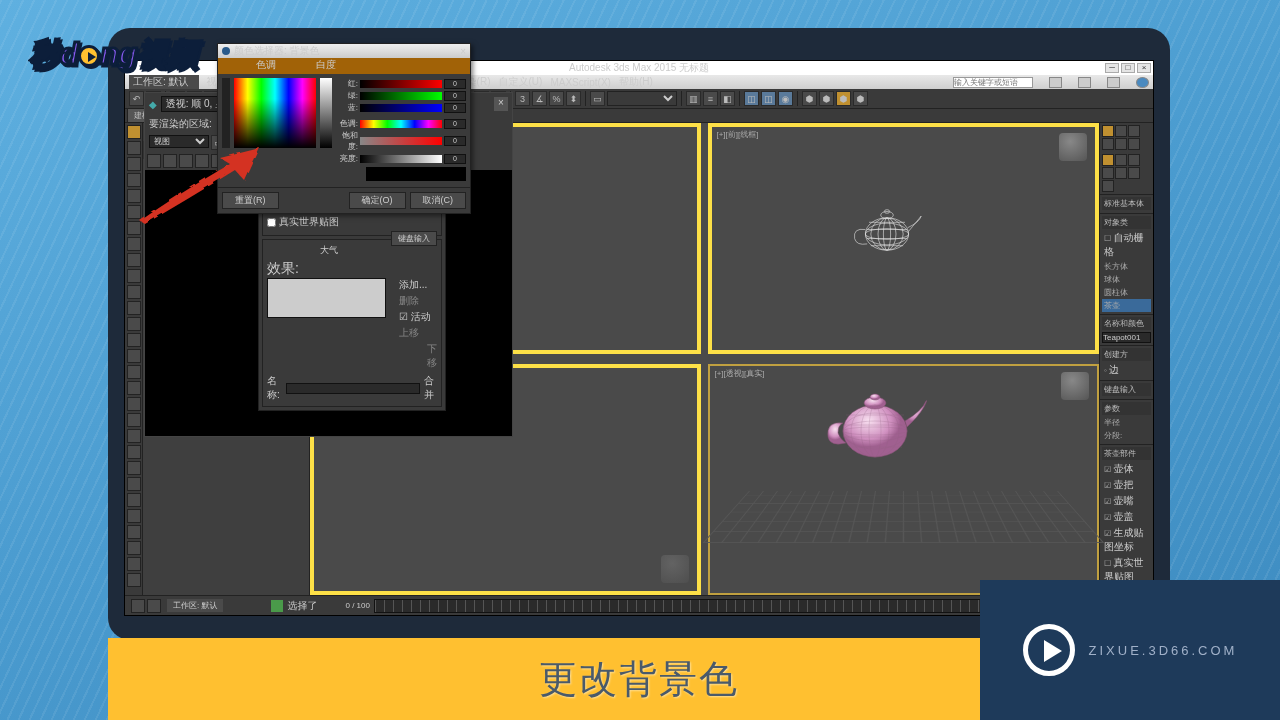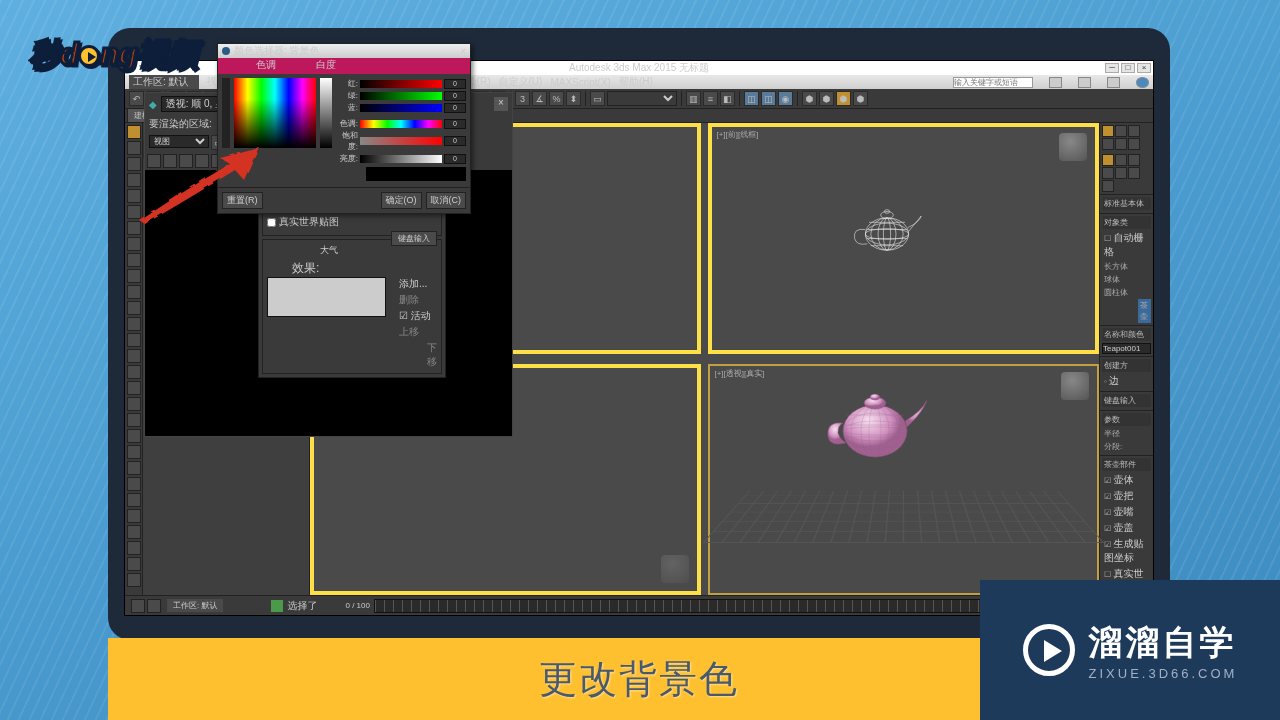--- a/index.html
+++ b/index.html
@@ -39,21 +39,21 @@
 .vp.br{right:0;bottom:0;width:49.5%;height:49%;border:2px solid #c0a040;}
 .cube{position:absolute;right:8px;top:6px;width:28px;height:28px;background:radial-gradient(circle at 40% 30%,#888,#555);border-radius:4px;}
 .grid{position:absolute;left:10%;right:10%;top:55%;bottom:10%;background:repeating-linear-gradient(0deg,#555 0 1px,transparent 1px 14px),repeating-linear-gradient(90deg,#555 0 1px,transparent 1px 14px);transform:perspective(300px) rotateX(60deg);transform-origin:center top;}
 .rpanel{width:54px;background:#3a3a3a;border-left:1px solid #222;display:flex;flex-direction:column;}
 .rpanel .iconrow{display:flex;flex-wrap:wrap;gap:1px;padding:2px;}
 .rpanel .iconrow .ic{width:12px;height:12px;background:#4a4a4a;border:1px solid #222;}
 .rpanel .ic.on{background:#c09030;}
 .rpanel .sec{padding:2px;border-top:1px solid #222;}
 .rpanel .sec .t{font-size:8px;color:#bbb;background:#333;padding:1px 2px;margin-bottom:1px;}
 .rpanel .sec .item{font-size:8px;padding:1px 2px;color:#aaa;}
-.rpanel .sec .item.sel{background:#3a6a9a;margin-left:36px;}
+.rpanel .sec .item.sel{background:#3a6a9a;}
 .rpanel input{width:100%;height:11px;background:#2a2a2a;border:1px solid #111;font-size:8px;color:#ccc;}
 .status{position:absolute;left:0;right:0;bottom:0;height:20px;background:#3a3a3a;border-top:1px solid #222;display:flex;align-items:center;padding:0 4px;gap:4px;}
 .status .ws{background:#4a4a4a;padding:1px 6px;font-size:8px;}
 .timeline{flex:1;height:14px;background:#2a2a2a;border:1px solid #111;position:relative;}
 .timeline .ticks{position:absolute;inset:0;background:repeating-linear-gradient(90deg,#555 0 1px,transparent 1px 9px);}
 
 .cpdialog{position:absolute;left:217px;top:43px;width:254px;background:#3a3a3a;border:1px solid #222;z-index:50;box-shadow:2px 2px 5px rgba(0,0,0,0.5);}
 .cpdialog .tb{height:14px;background:linear-gradient(#eee,#ccc);display:flex;align-items:center;padding:0 4px;font-size:9px;color:#222;}
 .cpdialog .tb .x{margin-left:auto;cursor:pointer;}
 .cpdialog .tb .dot{width:8px;height:8px;border-radius:50%;background:#2a5a8a;margin-right:4px;}
@@ -61,21 +61,21 @@
 .cpfield{width:82px;height:70px;background:linear-gradient(to right,red,yellow,lime,cyan,blue,magenta,red);position:relative;}
 .cpfield::after{content:"";position:absolute;inset:0;background:linear-gradient(to bottom,rgba(0,0,0,0) 0%,rgba(0,0,0,0) 30%,#000 100%);}
 .valstrip{width:12px;height:70px;background:linear-gradient(to bottom,#fff,#000);}
 .sliders{flex:1;display:flex;flex-direction:column;gap:1px;}
 .srow{display:flex;align-items:center;gap:2px;}
 .srow .lb{width:22px;font-size:8px;text-align:right;}
 .srow .bar{flex:1;height:8px;}
 .srow .num{width:22px;height:10px;background:#2a2a2a;border:1px solid #111;font-size:7px;text-align:center;}
 .swatch{width:100px;height:14px;background:#000;margin:2px 0 2px auto;}
 .cpfoot{display:flex;justify-content:space-between;padding:4px;border-top:1px solid #222;}
-.cpfoot .btn{padding:1px 4px;background:#4a4a4a;border:1px solid #222;font-size:9px;}
+.cpfoot .btn{padding:1px 12px;background:#4a4a4a;border:1px solid #222;font-size:9px;}
 
 .envdialog{position:absolute;left:258px;top:99px;width:188px;background:#3a3a3a;border:1px solid #222;z-index:40;}
 .envdialog .tbar{display:flex;gap:2px;padding:2px;background:#333;}
 .envdialog .tbar .ic{width:12px;height:12px;background:#4a4a4a;border:1px solid #222;}
 .envdialog .sect{border:1px solid #222;margin:3px;padding:4px;}
 .envdialog .shdr{text-align:center;font-size:9px;margin-bottom:3px;}
 .envdialog select{width:100%;height:13px;background:#2a2a2a;border:1px solid #111;font-size:8px;color:#ccc;}
 .envdialog .cb{font-size:8px;display:flex;align-items:center;gap:3px;margin:2px 0;}
 .envdialog .cb input{width:9px;height:9px;}
 .envdialog .btn{padding:1px 6px;background:#4a4a4a;border:1px solid #222;font-size:8px;float:right;}
@@ -88,32 +88,32 @@
 .renderwin .hdr .fld{background:#2a2a2a;border:1px solid #111;padding:0 4px;}
 .renderwin .hdr .x{margin-left:auto;width:14px;height:14px;background:#555;text-align:center;}
 .renderwin .tb2{height:18px;background:#3a3a3a;display:flex;gap:2px;padding:2px;}
 .renderwin .tb2 .ic{width:14px;height:14px;background:#4a4a4a;border:1px solid #222;}
 
 .teapot-wire{position:absolute;width:90px;height:55px;}
 .teapot-wire svg{width:100%;height:100%;}
 .teapot-solid{position:absolute;width:130px;height:90px;}
 
 .red-arrow{position:absolute;left:134px;top:145px;width:130px;height:80px;z-index:60;pointer-events:none;}
-.logo-topleft{position:absolute;left:30px;top:34px;z-index:100;font-size:30px;font-weight:bold;color:#c2410c;-webkit-text-stroke:3px #0c1e3a;font-style:italic;filter:drop-shadow(2px 2px 0 #0c1e3a);}
+.logo-topleft{position:absolute;left:30px;top:34px;z-index:100;font-size:30px;font-weight:bold;color:#8b5cf6;-webkit-text-stroke:3px #0c1e3a;font-style:italic;filter:drop-shadow(2px 2px 0 #0c1e3a);}
 .logo-topleft .play{display:inline-block;width:22px;height:22px;background:#ffc030;border-radius:50%;border:3px solid #0c1e3a;position:relative;vertical-align:middle;}
 .logo-topleft .play::after{content:"";position:absolute;left:7px;top:4px;border-left:8px solid #0c1e3a;border-top:5px solid transparent;border-bottom:5px solid transparent;}
 .subtitle-bar{position:absolute;left:108px;bottom:0;width:1062px;height:82px;background:#ffc030;display:flex;align-items:center;justify-content:center;}
 .subtitle-bar .txt{font-size:38px;color:#4a5a6a;letter-spacing:2px;text-shadow:1px 1px 2px rgba(255,255,255,0.5);}
 .brand-box{position:absolute;right:0;bottom:0;width:300px;height:140px;background:#1e3a5a;display:flex;align-items:center;justify-content:center;gap:14px;z-index:200;}
 .brand-box .ring{width:52px;height:52px;border:5px solid #fff;border-radius:50%;position:relative;}
 .brand-box .ring::after{content:"";position:absolute;left:16px;top:11px;border-left:18px solid #fff;border-top:11px solid transparent;border-bottom:11px solid transparent;}
 .brand-box .txtcol{display:flex;flex-direction:column;}
 .brand-box .cn{font-size:34px;color:#fff;font-weight:bold;letter-spacing:3px;}
 .brand-box .en{font-size:13px;color:#a0b0c8;letter-spacing:3px;}
-.cplabels{display:flex;gap:40px;padding:0 8px 2px;font-size:8px;color:#aaa;background:#be185d;}
+.cplabels{display:flex;gap:40px;padding:0 8px 2px;font-size:8px;color:#aaa;background:#a16207;}
 </style>
 </head>
 <body>
 
 <div class="hatch"></div>
 <div class="tablet"></div>
 
 <div class="screen">
   <div class="titlebar">
     <span class="caption">Autodesk 3ds Max 2015  无标题</span>
@@ -433,30 +433,35 @@
     <div class="cb">
         <input type="checkbox" style="">
         <span>真实世界贴图</span>
       </div>
     <div style="clear:both;text-align:right;">
         <span class="btn">键盘输入</span>
       </div>
   </div>
   <div class="sect">
     <div class="shdr">大气</div>
-    <div style="font-size:12px;margin-left:25px;">效果:</div>
+    <div style="font-size:14px;">效果:</div>
     <div style="display:flex;gap:13px;">
       <div class="listbox"></div>
       <div style="display:flex;flex-direction:column;gap:2px;font-size:8px;">
         <span>添加...</span>
         <span style="opacity:0.5;">删除</span>
         <span>☑ <span>活动</span></span>
         <span style="opacity:0.5;">上移</span>
         <span style="opacity:0.5;margin-left:28px;">下移</span>
       </div>
+    </div>
+    <div class="erow">
+      <span>名称:</span>
+      <input type="text" style="">
+      <span>合并</span>
     </div>
   </div>
 </div>
 
 <div class="cpdialog">
   <div class="tb">
     <span class="dot"></span>
     <span>颜色选择器: 背景色</span>
     <span class="x">×</span>
   </div>
@@ -526,16 +531,15 @@
   秒d<span class="play"></span>ng视频
 </div>
 
 <div class="subtitle-bar">
   <span class="txt">更改背景色</span>
 </div>
 
 <div class="brand-box">
   <div class="ring"></div>
   <div class="txtcol">
-    <span class="cn">溜溜自学</span>
     <span class="en">ZIXUE.3D66.COM</span>
   </div>
 </div>
 
 </body></html>

